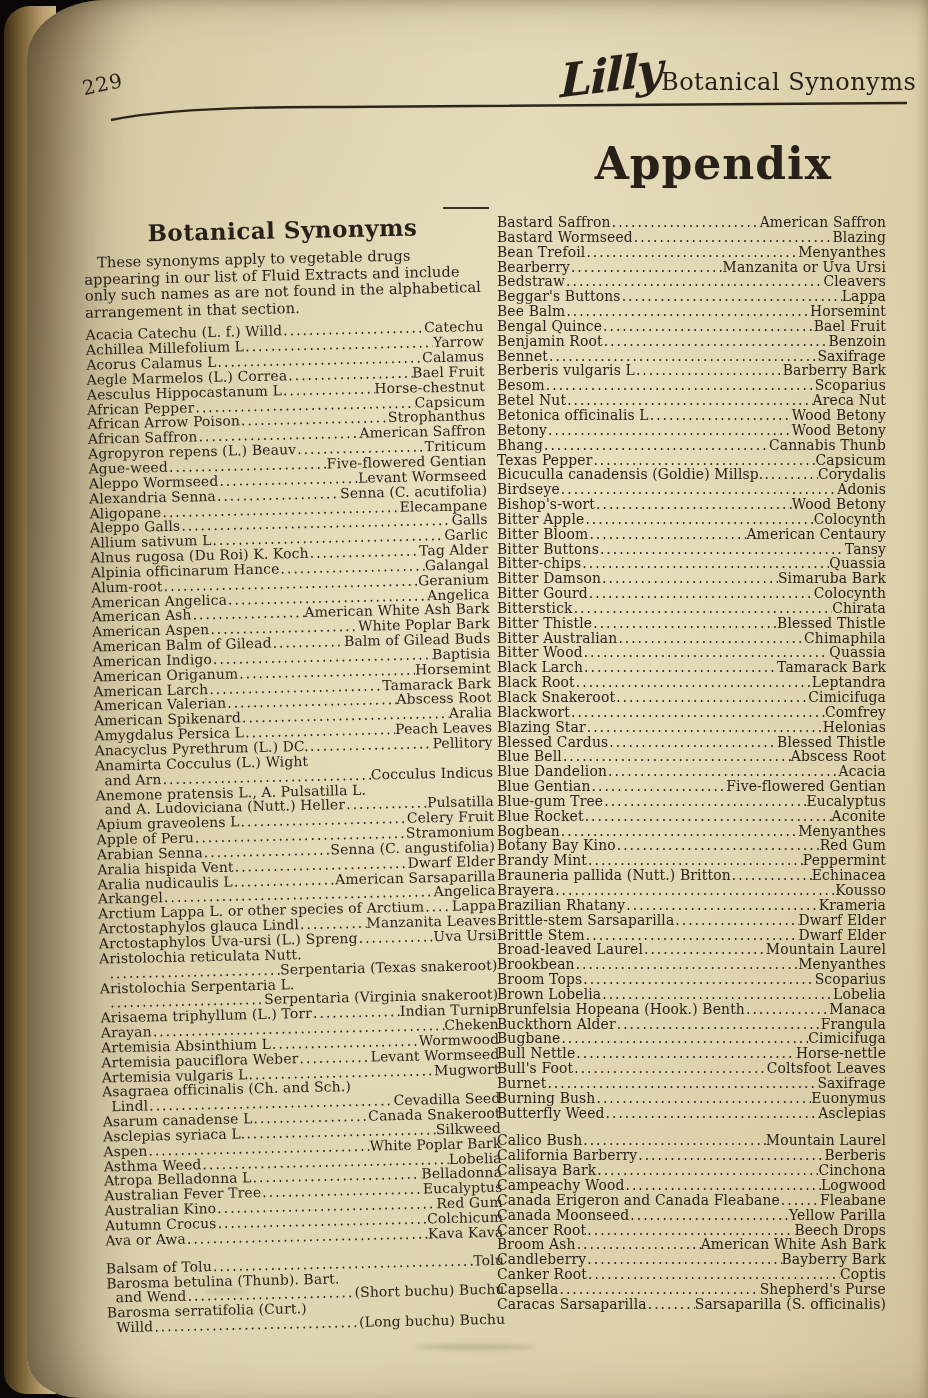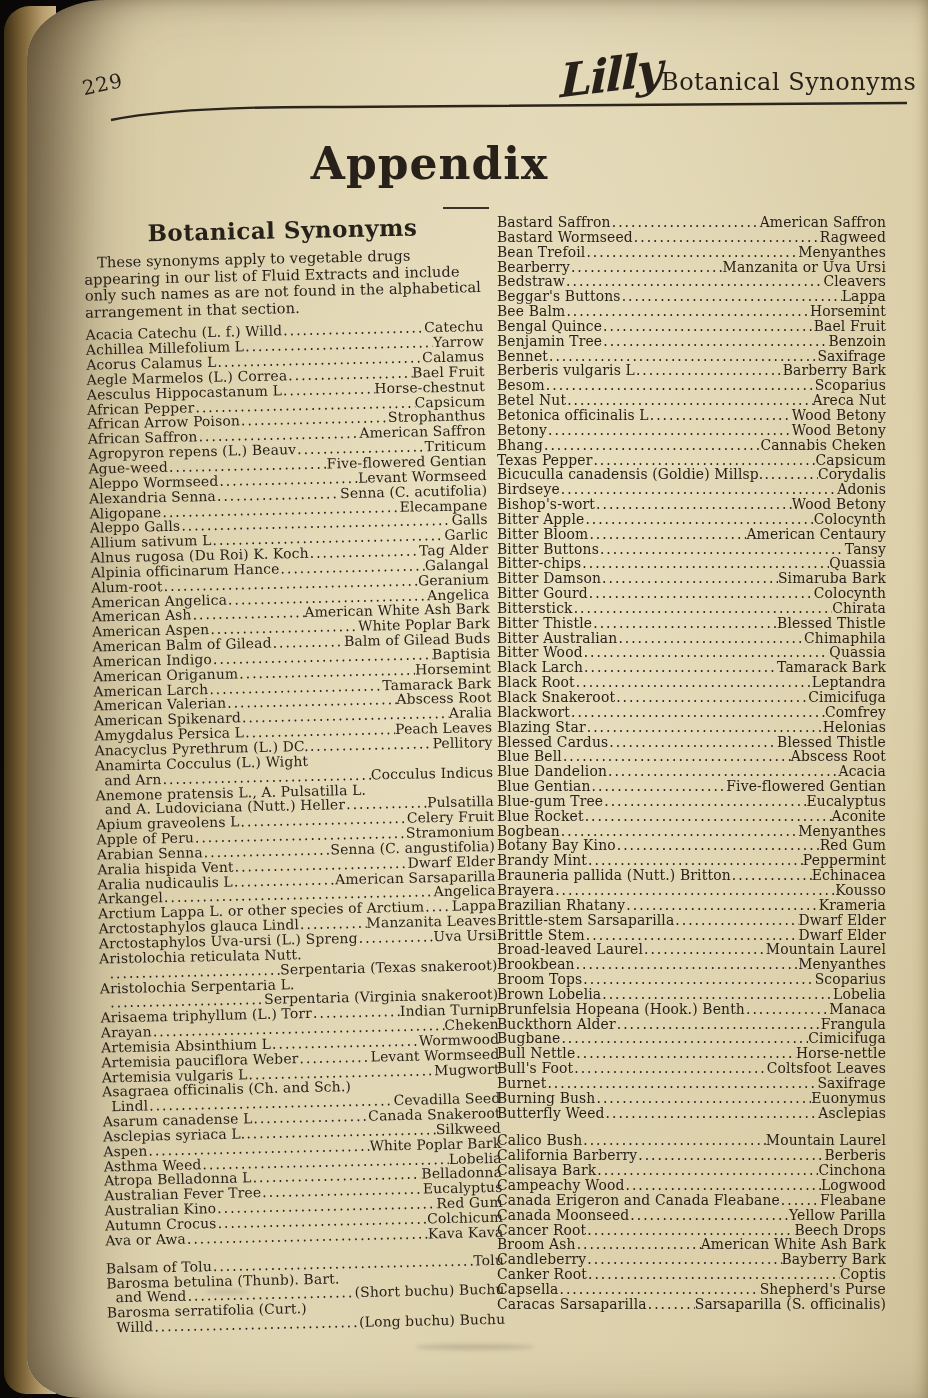--- a/index.html
+++ b/index.html
@@ -39,21 +39,21 @@
     font-style:italic;font-weight:bold;
     transform:rotate(-7deg) skewX(-8deg);letter-spacing:-2px;
   }
   .running-title{
     position:absolute;left:634px;top:68px;font-size:24px;letter-spacing:.5px;
   }
   .header-rule{position:absolute;left:82px;top:98px;}
   
   .title{
     position:absolute;top:138px;left:0;right:96px;margin:0;
-    text-align:center;font-size:44px;font-weight:bold;letter-spacing:1px;
+    text-align:right;font-size:44px;font-weight:bold;letter-spacing:1px;
   }
   .title-rule{
     position:absolute;top:207px;left:416px;width:46px;
     border-top:2.5px solid #3a332a;
   }
   
   .columns{
     position:absolute;top:210px;left:56px;right:42px;
     display:flex;gap:16px;
   }
@@ -424,21 +424,21 @@
         <div class="entries" id="right-entries">
             <div class="entry-group">
               <div class="entry-row">
                 <span class="term">Bastard Saffron</span>
                 <span class="leader">............................................................................................................................................</span>
                 <span class="syn">American Saffron</span>
               </div>
               <div class="entry-row">
                 <span class="term">Bastard Wormseed</span>
                 <span class="leader">............................................................................................................................................</span>
-                <span class="syn">Ragweed</span>
+                <span class="syn">Blazing</span>
               </div>
               <div class="entry-row">
                 <span class="term">Bean Trefoil</span>
                 <span class="leader">............................................................................................................................................</span>
                 <span class="syn">Menyanthes</span>
               </div>
               <div class="entry-row">
                 <span class="term">Bearberry</span>
                 <span class="leader">............................................................................................................................................</span>
                 <span class="syn">Manzanita or Uva Ursi</span>
@@ -457,21 +457,21 @@
                 <span class="term">Bee Balm</span>
                 <span class="leader">............................................................................................................................................</span>
                 <span class="syn">Horsemint</span>
               </div>
               <div class="entry-row">
                 <span class="term">Bengal Quince</span>
                 <span class="leader">............................................................................................................................................</span>
                 <span class="syn">Bael Fruit</span>
               </div>
               <div class="entry-row">
-                <span class="term">Benjamin Tree</span>
+                <span class="term">Benjamin Root</span>
                 <span class="leader">............................................................................................................................................</span>
                 <span class="syn">Benzoin</span>
               </div>
               <div class="entry-row">
                 <span class="term">Bennet</span>
                 <span class="leader">............................................................................................................................................</span>
                 <span class="syn">Saxifrage</span>
               </div>
               <div class="entry-row">
                 <span class="term">Berberis vulgaris L</span>
@@ -494,21 +494,21 @@
                 <span class="syn">Wood Betony</span>
               </div>
               <div class="entry-row">
                 <span class="term">Betony</span>
                 <span class="leader">............................................................................................................................................</span>
                 <span class="syn">Wood Betony</span>
               </div>
               <div class="entry-row">
                 <span class="term">Bhang</span>
                 <span class="leader">............................................................................................................................................</span>
-                <span class="syn">Cannabis Cheken</span>
+                <span class="syn">Cannabis Thunb</span>
               </div>
               <div class="entry-row">
                 <span class="term">Texas Pepper</span>
                 <span class="leader">............................................................................................................................................</span>
                 <span class="syn">Capsicum</span>
               </div>
               <div class="entry-row">
                 <span class="term">Bicuculla canadensis (Goldie) Millsp.</span>
                 <span class="leader">............................................................................................................................................</span>
                 <span class="syn">Corydalis</span>

